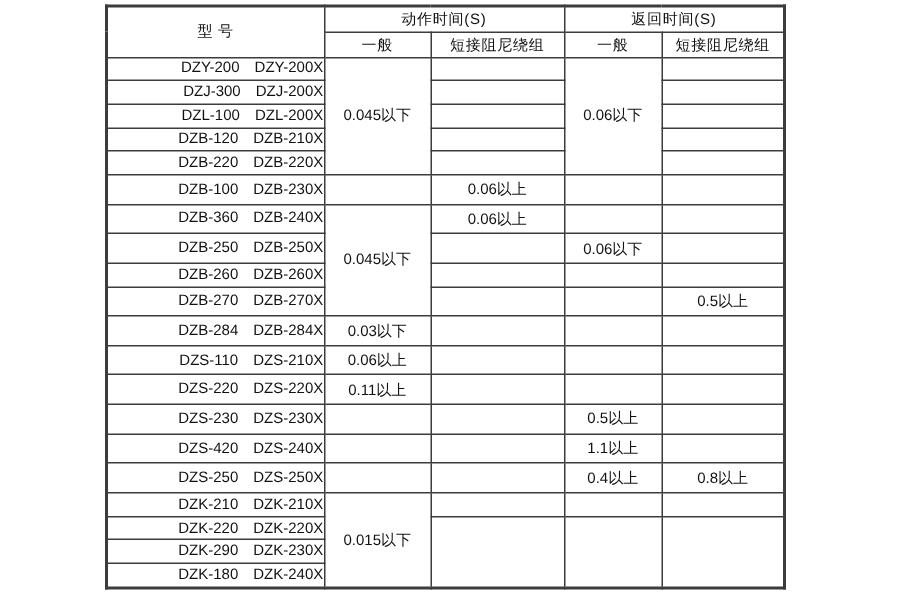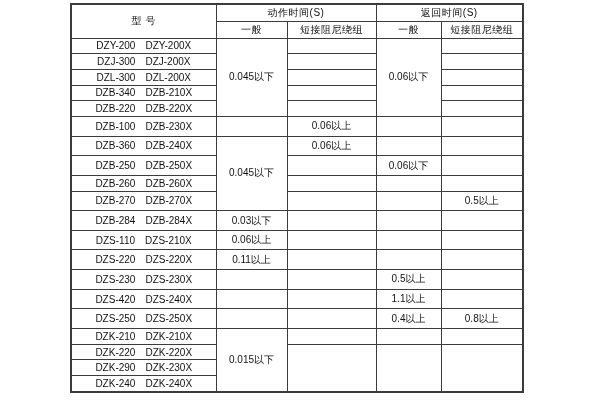--- a/index.html
+++ b/index.html
@@ -13,21 +13,21 @@
     border:2px solid #3c3c3c;
   }
   .spec th,.spec td{
     border:1px solid #3c3c3c;
     font-size:10px;font-weight:normal;
     text-align:center;vertical-align:middle;
     padding:0;overflow:hidden;white-space:nowrap;
   }
   .spec thead tr{height:17px;}
   .spec th{letter-spacing:0.5px;}
-  .mp{display:flex;justify-content:center;gap:10px;}
+  .mp{display:flex;justify-content:flex-end;gap:10px;}
   .mp span{display:inline-block;}
 </style>
 </head>
 <body>
 
 <div class="page">
   <table class="spec">
     <colgroup>
       <col style="width:145px">
         <col style="width:71px">
@@ -67,31 +67,31 @@
               <span>DZJ-300</span>
               <span>DZJ-200X</span>
             </div>
           </td>
         <td class="v"></td>
         <td class="v"></td>
       </tr>
       <tr>
         <td class="model">
             <div class="mp">
-              <span>DZL-300</span>
+              <span>DZL-100</span>
               <span>DZL-200X</span>
             </div>
           </td>
         <td class="v"></td>
         <td class="v"></td>
       </tr>
       <tr>
         <td class="model">
             <div class="mp">
-              <span>DZB-340</span>
+              <span>DZB-120</span>
               <span>DZB-210X</span>
             </div>
           </td>
         <td class="v"></td>
         <td class="v"></td>
       </tr>
       <tr>
         <td class="model">
             <div class="mp">
               <span>DZB-220</span>
@@ -257,20 +257,20 @@
         <td class="model">
             <div class="mp">
               <span>DZK-290</span>
               <span>DZK-230X</span>
             </div>
           </td>
       </tr>
       <tr>
         <td class="model">
             <div class="mp">
-              <span>DZK-240</span>
+              <span>DZK-180</span>
               <span>DZK-240X</span>
             </div>
           </td>
       </tr>
     </tbody>
   </table>
 </div>
 
 </body></html>

